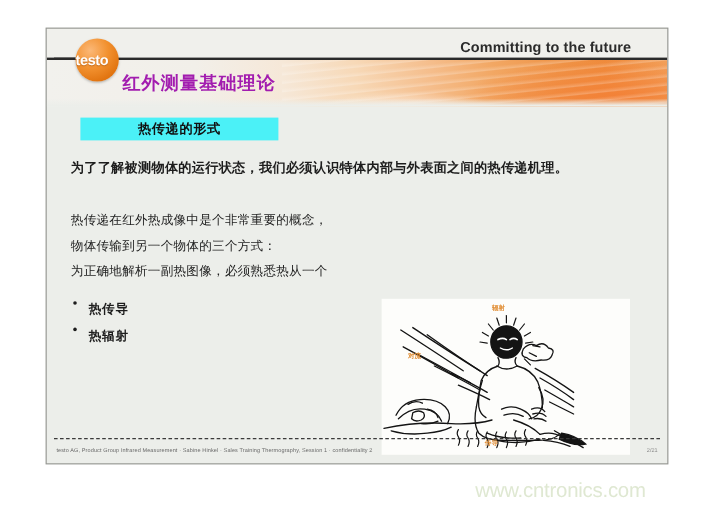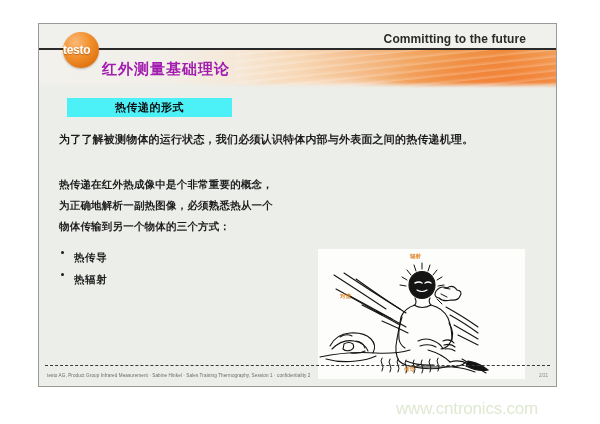--- a/index.html
+++ b/index.html
@@ -195,21 +195,21 @@
     color: #1d1d1d;
     letter-spacing: 0.2px;
     font-family: "DejaVu Sans", "Liberation Sans", sans-serif;
   }
 
   .para-block {
     position: absolute;
     left: 20px;
     top: 85px;
     font-size: 10.5px;
-    font-weight: bold;
+    font-weight: normal;
     color: #1d1d1d;
     letter-spacing: 0.2px;
     line-height: 21px;
     font-family: "DejaVu Sans", "Liberation Sans", sans-serif;
   }
 
   .bullets {
     position: absolute;
     left: 22px;
     top: 162px;
@@ -320,22 +320,22 @@
   <div class="content">
 
     <div class="section-chip">
       <span>热传递的形式</span>
     </div>
 
     <div class="para-intro">为了了解被测物体的运行状态，我们必须认识特体内部与外表面之间的热传递机理。</div>
 
     <div class="para-block">
       <div>热传递在红外热成像中是个非常重要的概念，</div>
+      <div>物体传输到另一个物体的三个方式：</div>
       <div>为正确地解析一副热图像，必须熟悉热从一个</div>
-      <div>物体传输到另一个物体的三个方式：</div>
     </div>
 
     <ul class="bullets">
       <li>
         <span class="dot"></span>
         <span>热传导</span>
       </li>
       <li>
         <span class="dot"></span>
         <span>热辐射</span>

